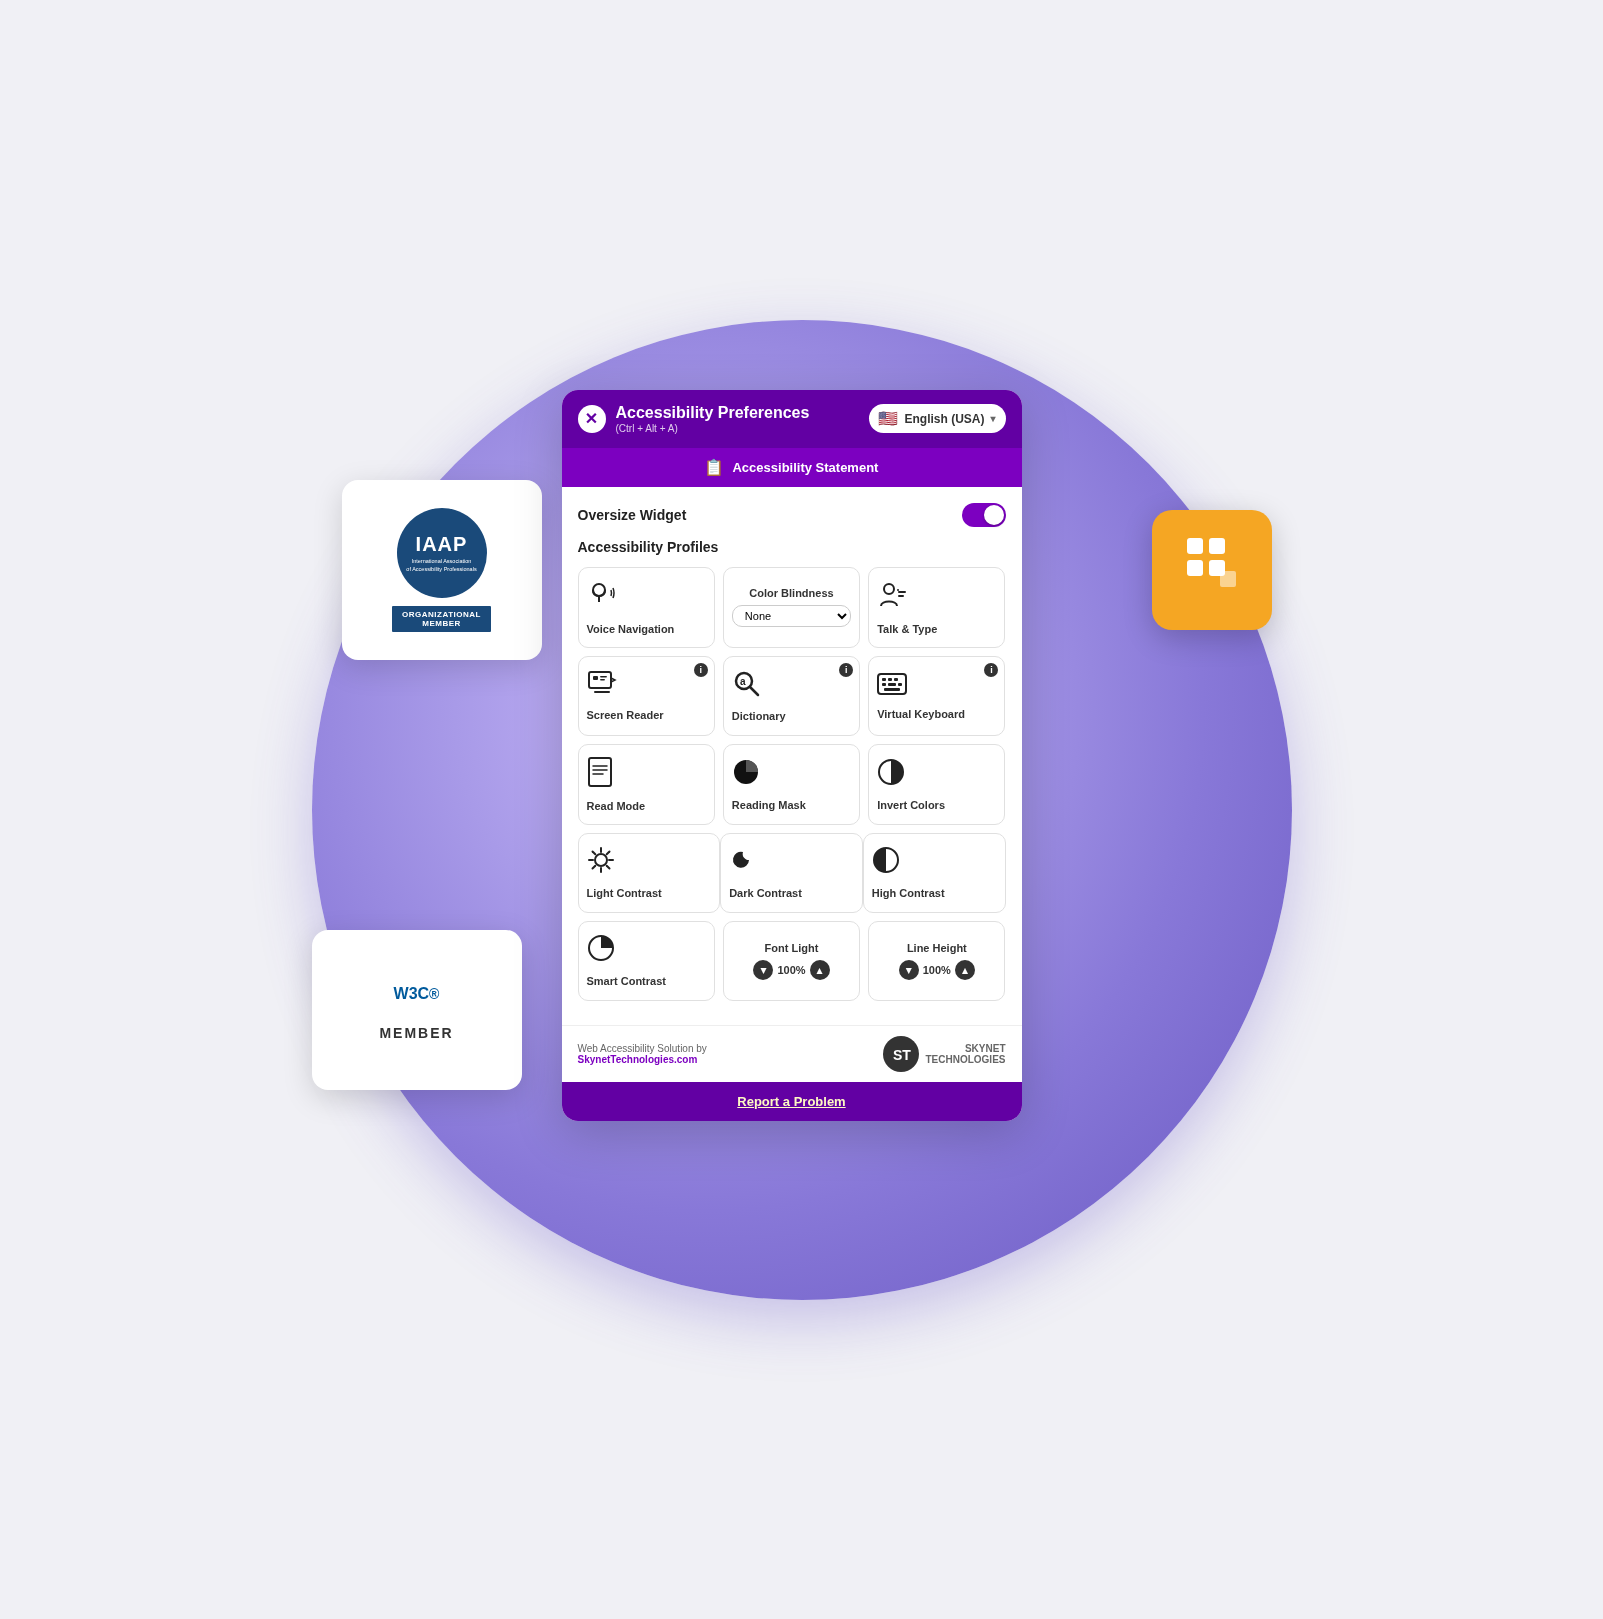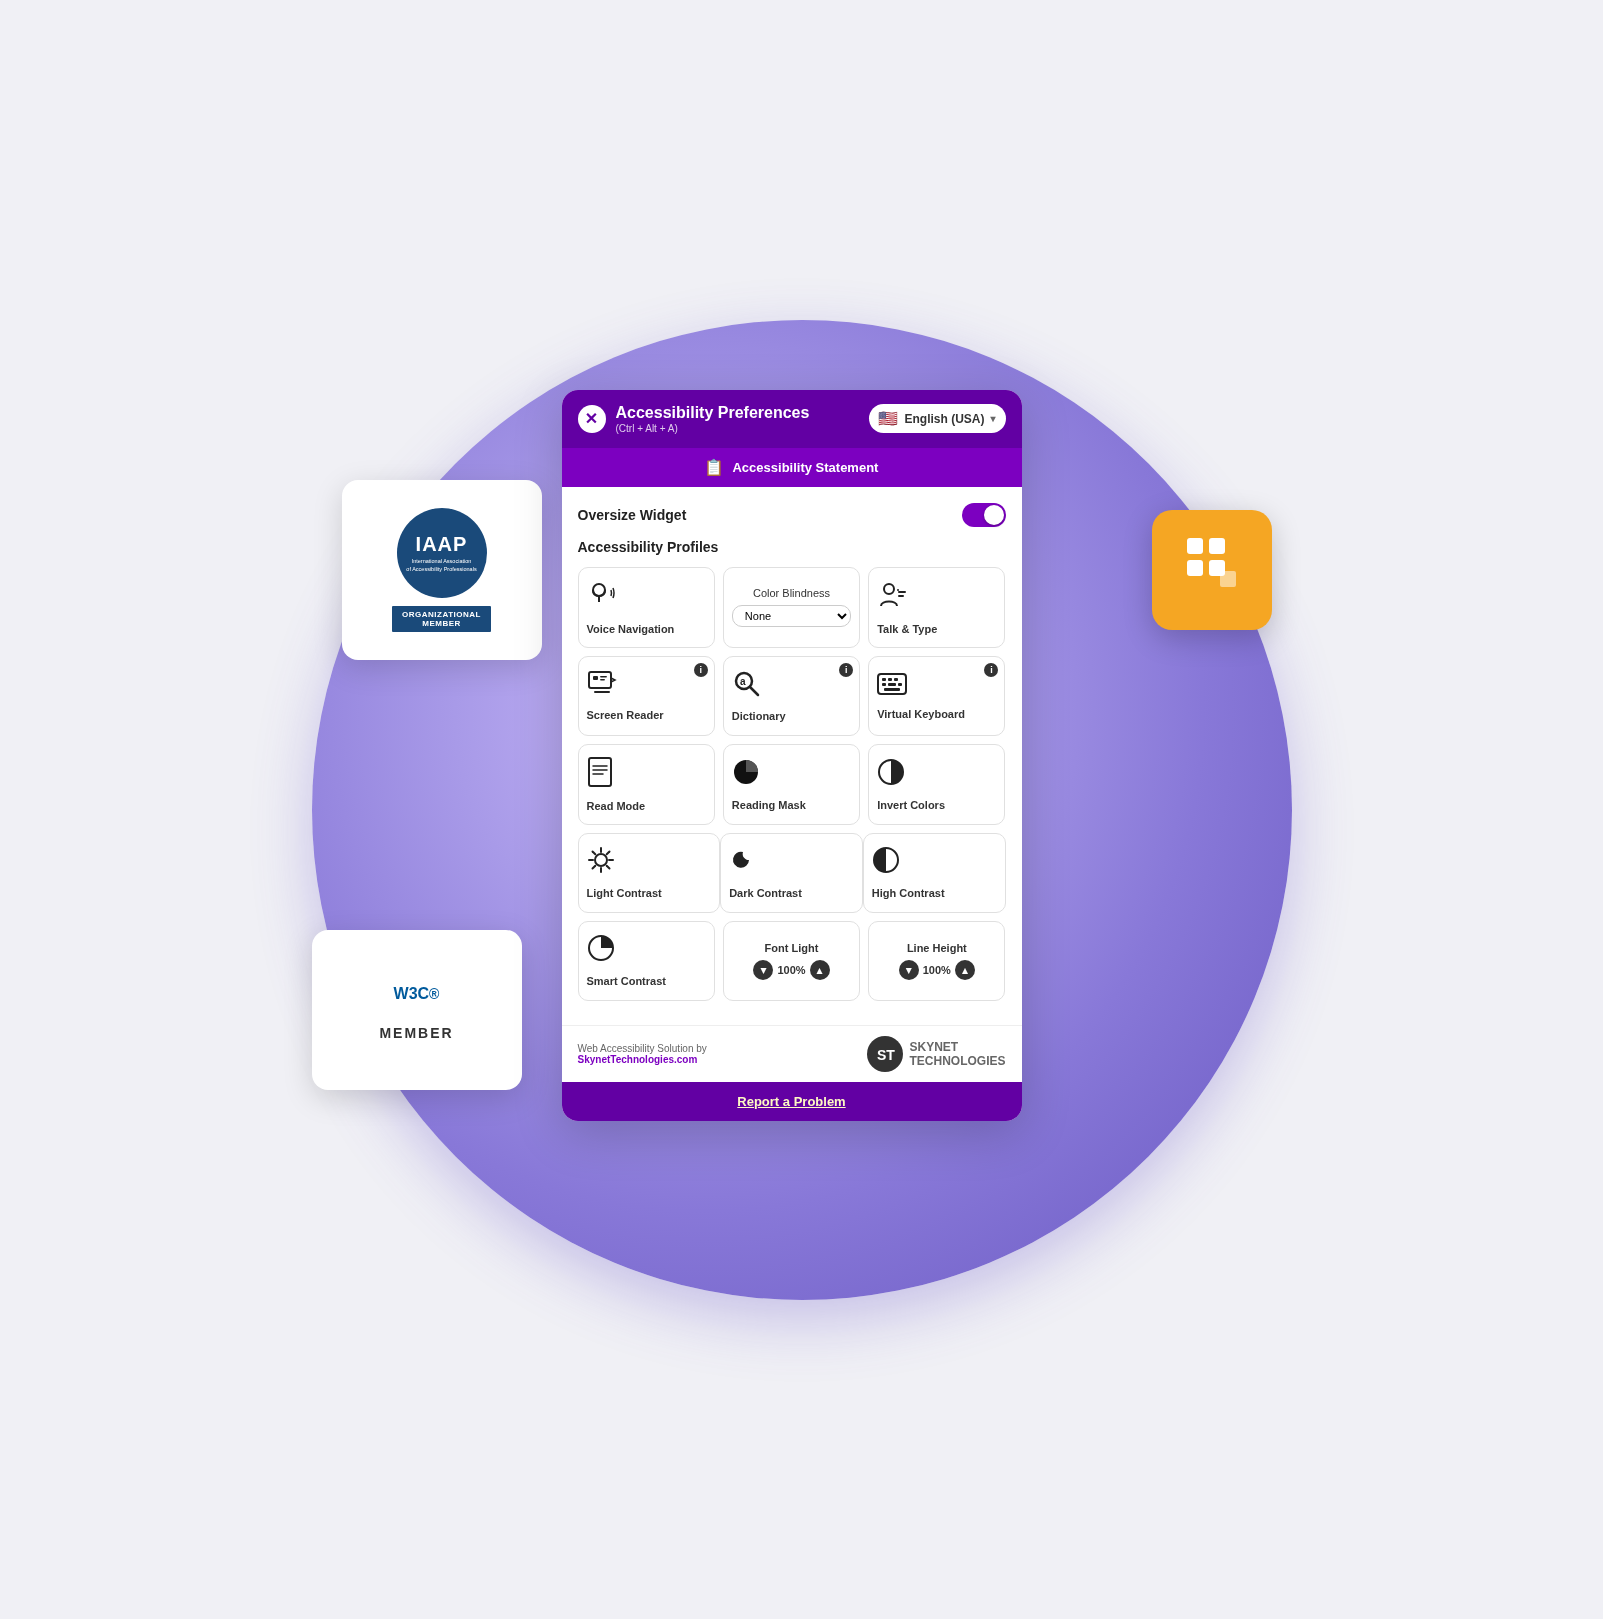--- a/index.html
+++ b/index.html
@@ -345,21 +345,21 @@
       cursor: pointer;
       min-height: 80px;
       display: flex;
       flex-direction: column;
       align-items: center;
       justify-content: center;
     }
 
     .color-blindness-label {
       font-size: 11px;
-      font-weight: 400;
+      font-weight: 700;
       color: #333;
       text-align: center;
       margin-bottom: 6px;
     }
 
     .color-blindness-select {
       border: 1.5px solid #ccc;
       border-radius: 10px;
       padding: 3px 8px;
       font-size: 11px;
@@ -454,23 +454,23 @@
       background: #333;
       display: flex;
       align-items: center;
       justify-content: center;
       color: white;
       font-size: 14px;
       font-weight: 900;
     }
 
     .st-label {
-      font-size: 12px;
+      font-size: 10px;
       color: #666;
-      text-align: left;
+      text-align: right;
       font-weight: 600;
     }
 
     
     .report-btn {
       background: #6200a3;
       color: #fef9c3;
       text-align: center;
       padding: 12px;
       font-size: 13px;

